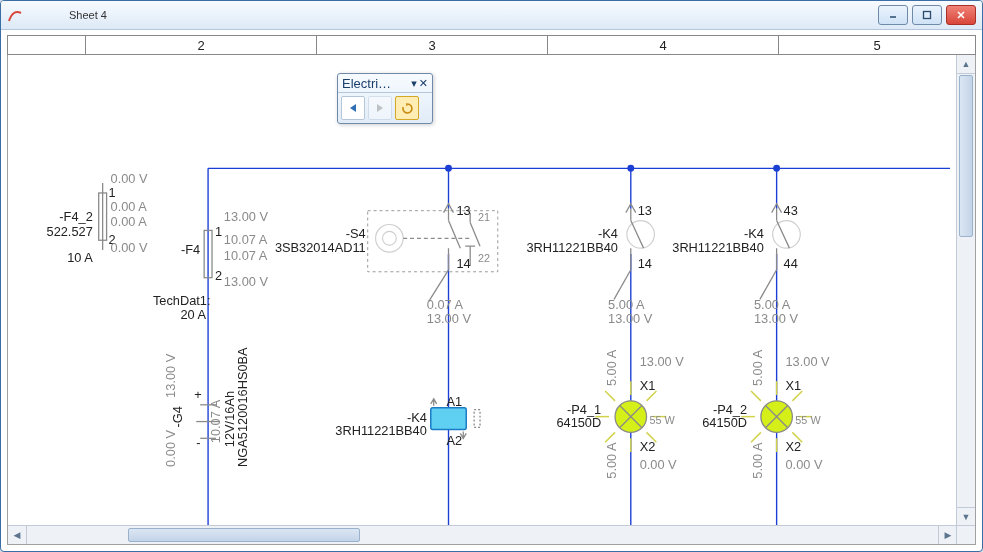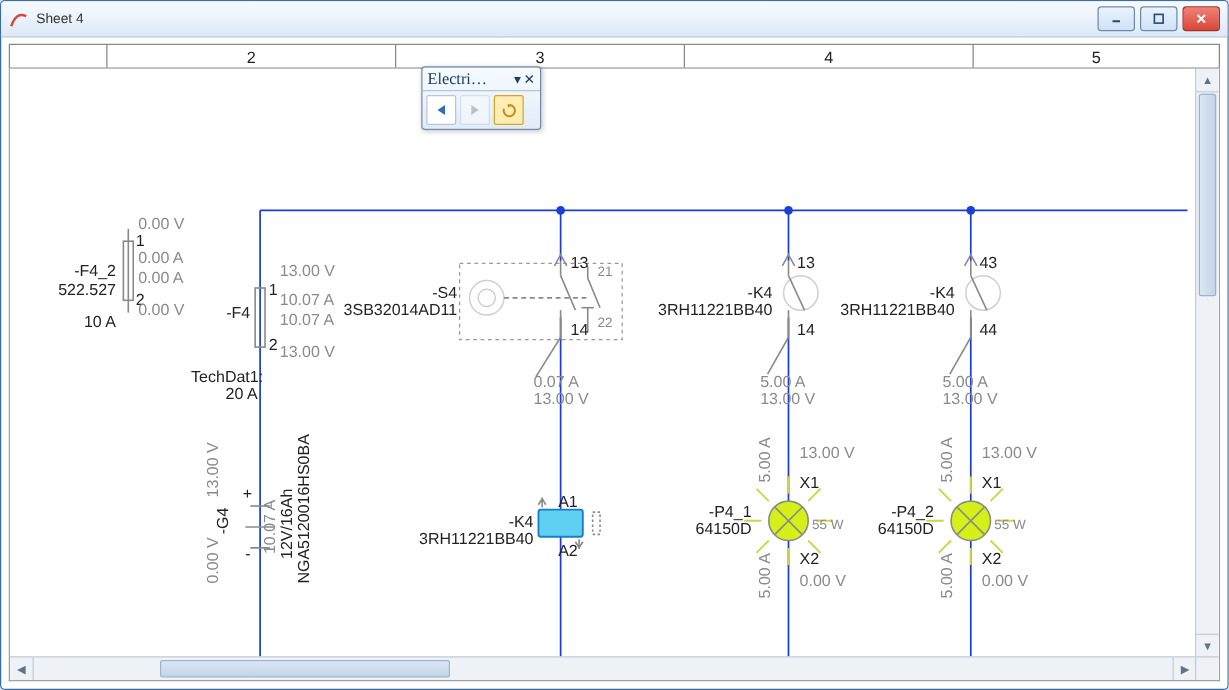--- a/index.html
+++ b/index.html
@@ -1,29 +1,29 @@
 <!DOCTYPE html>
 <html><head>
 <meta charset="utf-8">
 <style>
   html,body{margin:0;padding:0;font-family:"Segoe UI",Tahoma,sans-serif;font-size:11px;background:#d6dfe8;}
   .window{width:983px;height:552px;box-sizing:border-box;background:#fff;border:1px solid #3a6ea5;border-radius:4px;overflow:hidden;position:relative;}
-  .titlebar{height:28px;background:linear-gradient(#f7fbff,#dde9f7);display:flex;align-items:center;border-bottom:1px solid #b6c6da;padding:0 6px;}
+  .titlebar{height:28px;background:linear-gradient(#f7fbff,#dde9f7);display:flex;align-items:center;border-bottom:1px solid #b6c6da;padding:0 6px;gap:40px;}
   .titlebar .icon{width:16px;height:16px;margin-right:6px;display:flex;align-items:center;justify-content:center;}
   .titlebar .title{flex:1;color:#333;}
   .titlebar .win-buttons{display:flex;gap:4px;}
   .win-btn{width:28px;height:18px;border:1px solid #6f8aa8;border-radius:3px;background:linear-gradient(#eaf3fc,#cfe2f6);display:flex;align-items:center;justify-content:center;font-size:10px;color:#2a4b6e;}
   .win-btn.close{background:linear-gradient(#f08277,#d9463a);border-color:#a83027;color:#fff;}
   .body{position:absolute;top:28px;left:0;right:0;bottom:0;display:flex;flex-direction:column;}
   .ruler{height:18px;background:#fff;border-bottom:1px solid #888;display:flex;font-size:13px;color:#222;margin:6px 6px 0 6px;border:1px solid #888;}
   .ruler div{border-right:1px solid #888;display:flex;align-items:center;justify-content:center;}
   .canvas-wrap{flex:1;background:#fff;margin:0 6px 6px 6px;border:1px solid #a0a0a0;border-top:none;position:relative;overflow:hidden;}
   .canvas{position:absolute;inset:0;overflow:hidden;background:#fff;}
   
-  .float-tb{position:absolute;top:52px;left:336px;width:94px;border:1px solid #6f8aa8;border-radius:3px;background:linear-gradient(#f7fbff,#e1ecf8);box-shadow:1px 1px 4px rgba(0,0,0,0.2);z-index:50;font-family:Liberation Serif, serif;}
+  .float-tb{position:absolute;top:72px;left:336px;width:94px;border:1px solid #6f8aa8;border-radius:3px;background:linear-gradient(#f7fbff,#e1ecf8);box-shadow:1px 1px 4px rgba(0,0,0,0.2);z-index:50;}
   .float-tb .hdr{display:flex;align-items:center;height:18px;padding:0 4px;font-size:11px;color:#1a3f6b;border-bottom:1px solid #b6c6da;}
   .float-tb .hdr .lbl{flex:1;overflow:hidden;text-overflow:ellipsis;}
   .float-tb .hdr .dd{color:#1a3f6b;margin:0 2px;}
   .float-tb .hdr .x{color:#1a3f6b;cursor:pointer;}
   .float-tb .btns{display:flex;padding:3px;gap:3px;}
   .tb-btn{width:22px;height:22px;border:1px solid #b6c6da;border-radius:2px;display:flex;align-items:center;justify-content:center;background:#fff;}
   .tb-btn.active{background:#ffedb3;border-color:#d6a725;}
   .tb-btn.disabled{opacity:0.45;}
   
   .vscroll{position:absolute;top:0;right:0;bottom:18px;width:18px;background:#eef2f7;border-left:1px solid #c3ccd6;}

